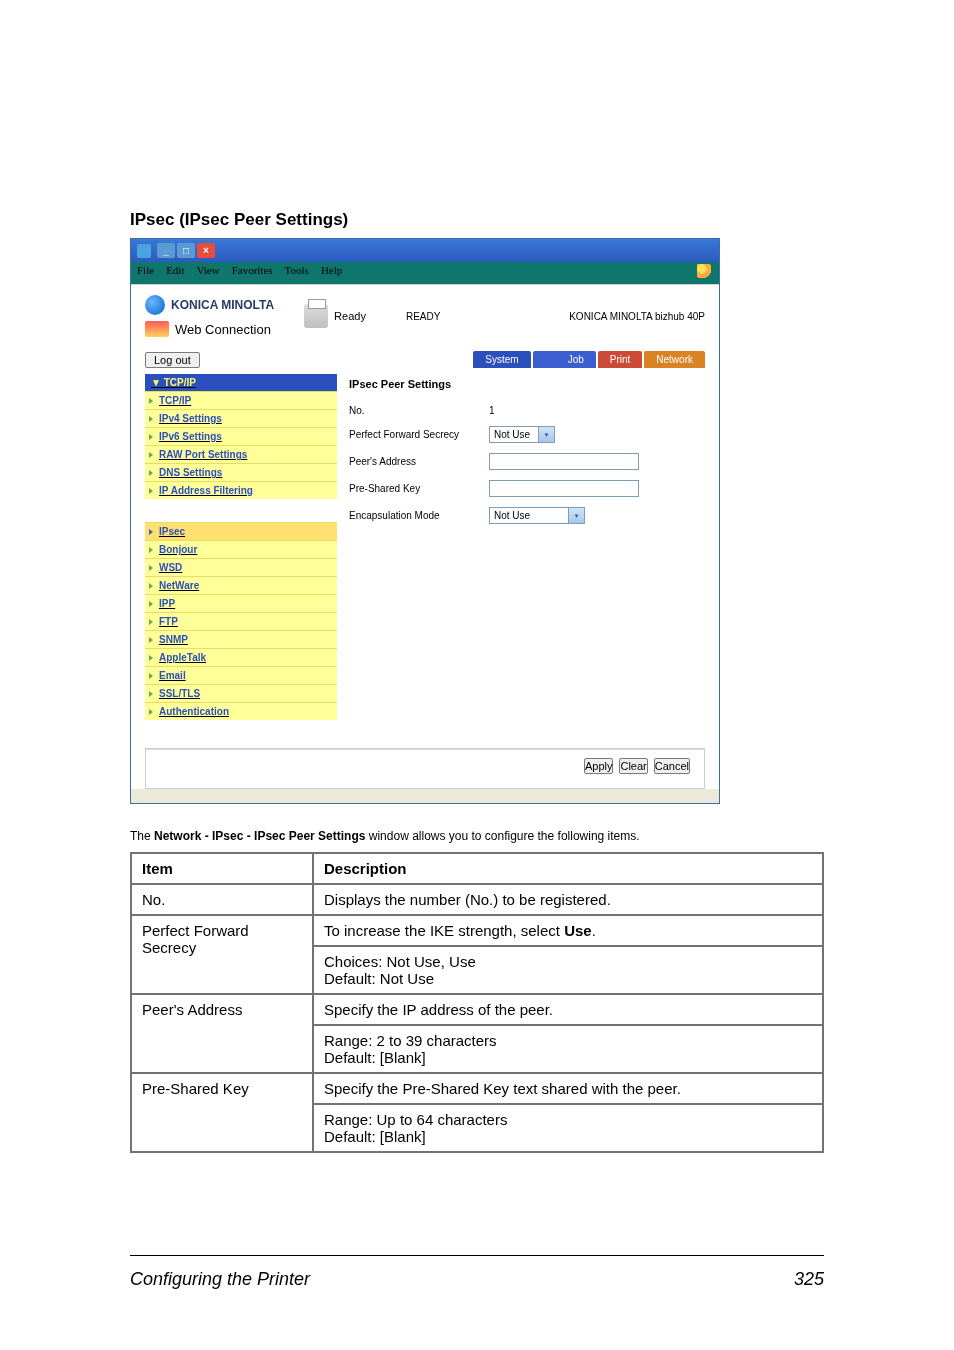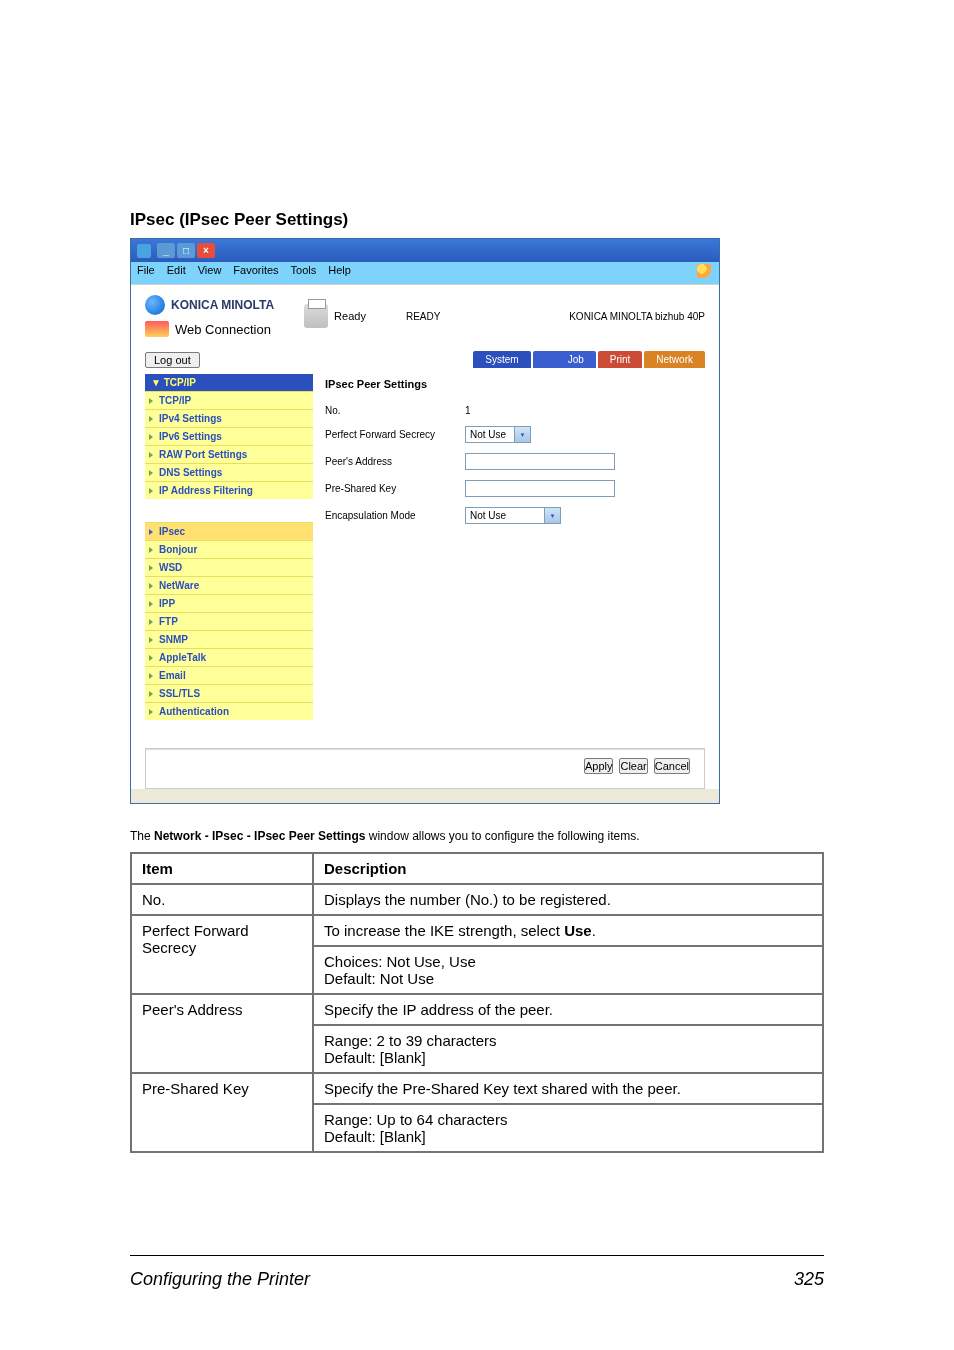--- a/index.html
+++ b/index.html
@@ -41,26 +41,27 @@
     background:#4aa3df;
     border-radius:2px;
     margin-right:6px;
     display:inline-block;
   }
   .titlebar .tb-title { flex: 1; font-size: 11px; font-weight:bold; }
   .tb-btns { display:flex; gap:2px; }
   .tb-btn { width:18px; height:15px; color:#fff; font-size:10px; text-align:center; line-height:15px; font-weight:bold; border-radius:2px; }
   .tb-min{background:#5b9bd5;} .tb-max{background:#5b9bd5;} .tb-close{background:#e74c3c;}
   .menubar {
-    background: #7dd3fc;
+    background: #0f766e;
     padding: 2px 6px;
     display: flex;
     gap: 12px;
     font-size:11px;
     border-bottom:1px solid #d4d0c8;
+    font-family:Liberation Serif, serif;
   }
   .menubar-right { margin-left:auto; }
   .win-logo { width:16px;height:16px; display:inline-block; position:relative; }
   .win-logo::before{content:"";position:absolute;inset:0;background:radial-gradient(circle at 30% 30%, #ffde59 0 30%, #ffa83d 31% 60%, transparent 61%);}
   .content-wrap { background:#fff; padding:0; }
   .topstrip {
     display:flex; align-items:center; padding:10px 14px 14px 14px;
     position:relative;
   }
   .brand-left { display:flex; flex-direction:column; gap:6px; }
@@ -78,21 +79,21 @@
   .device-name{margin-left:auto;font-size:10px;}
   .logout-row{padding:0 14px 6px 14px;display:flex;align-items:center;}
   .logout-btn{font-size:11px;background:#efefef;border:1px solid #7a7a7a;border-radius:2px;padding:1px 8px;}
   .tabs{margin-left:auto;display:flex;gap:2px;}
   .tab{padding:3px 12px;color:#fff;font-size:10px;border-radius:2px 2px 0 0;}
   .tab.blue{background:#2b4fbd;}
   .tab.blue2{background:#3a5ecf;padding-left:35px;}
   .tab.red{background:#cc4b37;}
   .tab.orange{background:#d98324;}
   .main-area{display:flex;padding:0 14px 14px 14px;gap:12px;}
-  .sidebar{width:168px;}
+  .sidebar{width:192px;text-decoration:underline;}
   .sb-head{background:#2b4fbd;color:#ffff66;padding:3px 6px;font-size:10px;font-weight:bold;}
   .sb-head::before{content:"▼ ";color:#ffff66;}
   .sb-item{background:#ffff99;border-top:1px solid #e6e060;padding:3px 6px 3px 14px;font-size:10px;color:#333;position:relative;font-weight:bold;}
   .sb-item.blue{color:#2b4fbd;}
   .sb-item::before{content:"";position:absolute;left:4px;top:6px;width:0;height:0;border-top:3px solid transparent;border-bottom:3px solid transparent;border-left:4px solid #6aa84f;}
   .sb-item.active{background:#ffe070;margin-top:23px;}
   .sb-item.active::before{border-left-color:#3a5ecf;}
   .content-pane{flex:1;}
   .cp-title{font-size:11px;font-weight:bold;margin:4px 0 10px 0;}
   .form-row{display:flex;align-items:center;font-size:10px;padding:5px 0;}

